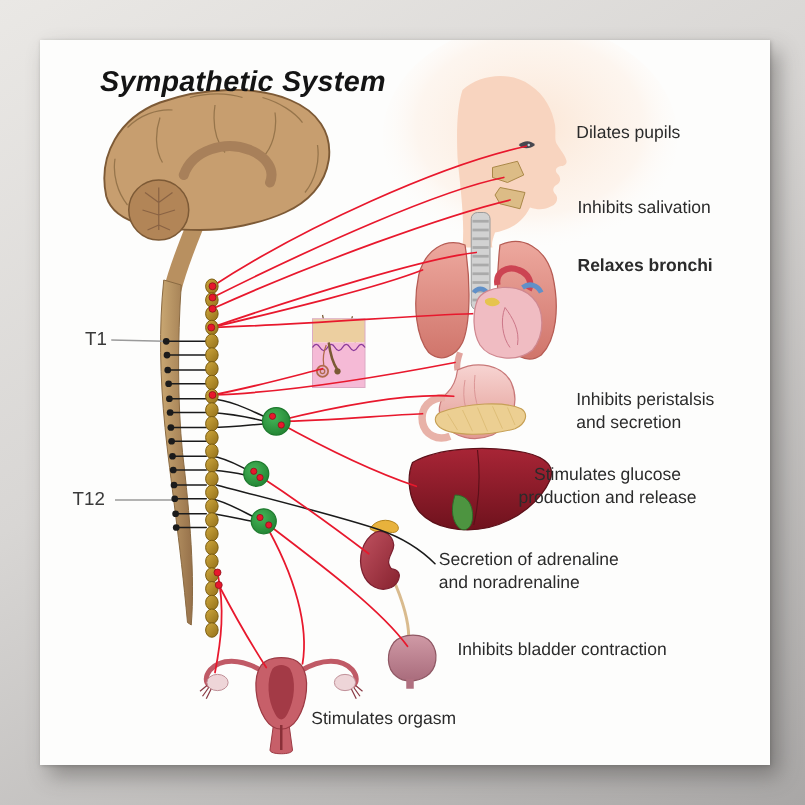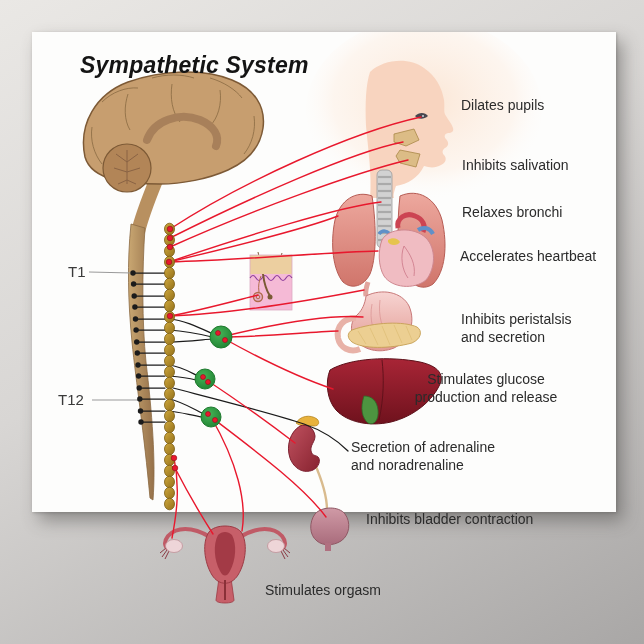--- a/index.html
+++ b/index.html
@@ -2,21 +2,21 @@
 <html style="--nerve_red: #e8182d; --nerve_black: #1b1b1b; --ganglion_green: #2f9e3f; --chain_gold: #b08c2e; --cord_brown: #b08a58; --brain_tan: #c79e6f; --label_text: #2b2b2b; --poster_bg: #fdfdfc; --backdrop: #b3b1af;"><head>
 <meta charset="utf-8">
 <style>
   html,body{margin:0;padding:0;}
   .scene{
     position:relative;width:644px;height:644px;overflow:hidden;
     background:linear-gradient(150deg,#eae8e5 0%,#d8d6d4 42%,#a9a7a6 100%);
     font-family:"Liberation Sans",sans-serif;
   }
   .poster{
-    position:absolute;left:32px;top:32px;width:584px;height:480px;
+    position:absolute;left:32px;top:32px;width:584px;height:580px;
     background:var(--poster_bg,#fdfdfc);
     box-shadow:7px 9px 16px rgba(70,68,66,.45), 1px 1px 3px rgba(90,88,86,.35);
   }
   .poster svg{position:absolute;left:0;top:0;}
   .lbl{position:absolute;color:var(--label_text,#2b2b2b);font-size:14px;line-height:1.32;white-space:pre-line;}
   .title{
     position:absolute;left:48px;top:20px;font-size:23px;font-weight:bold;font-style:italic;
     color:#141414;letter-spacing:.2px;white-space:nowrap;
   }
   .spine-lbl{position:absolute;font-size:15px;color:#3a3a3a;}
@@ -293,24 +293,23 @@
       </g>
     </svg>
 
     <div class="title">Sympathetic System</div>
 
     <div class="spine-lbl" style="left:36px;top:231px;">T1</div>
     <div class="spine-lbl" style="left:26px;top:359px;">T12</div>
 
     <div class="lbl" style="left:429px;top:64px;">Dilates pupils</div>
     <div class="lbl" style="left:430px;top:99px;margin-top:25px;">Inhibits salivation</div>
-    <div class="lbl" style="left:430px;top:171px;">Relaxes bronchi</div>
-    <div class="lbl" style="left:428px;top:215px;">Accelerates heartbeat</div>
+    <div class="lbl" style="left:430px;top:171px;font-weight:bold;">Relaxes bronchi</div>
     <div class="lbl" style="left:429px;top:278px;">Inhibits peristalsis
 and secretion</div>
     <div class="lbl" style="left:368px;top:338px;width:172px;text-align:center;">Stimulates glucose
 production and release</div>
     <div class="lbl" style="left:319px;top:406px;">Secretion of adrenaline
 and noradrenaline</div>
     <div class="lbl" style="left:334px;top:478px;">Inhibits bladder contraction</div>
-    <div class="lbl" style="left:233px;top:533px;margin-top:16px;">Stimulates orgasm</div>
+    <div class="lbl" style="left:217px;top:533px;">Stimulates orgasm</div>
   </div>
 </div>
 
 </body></html>

